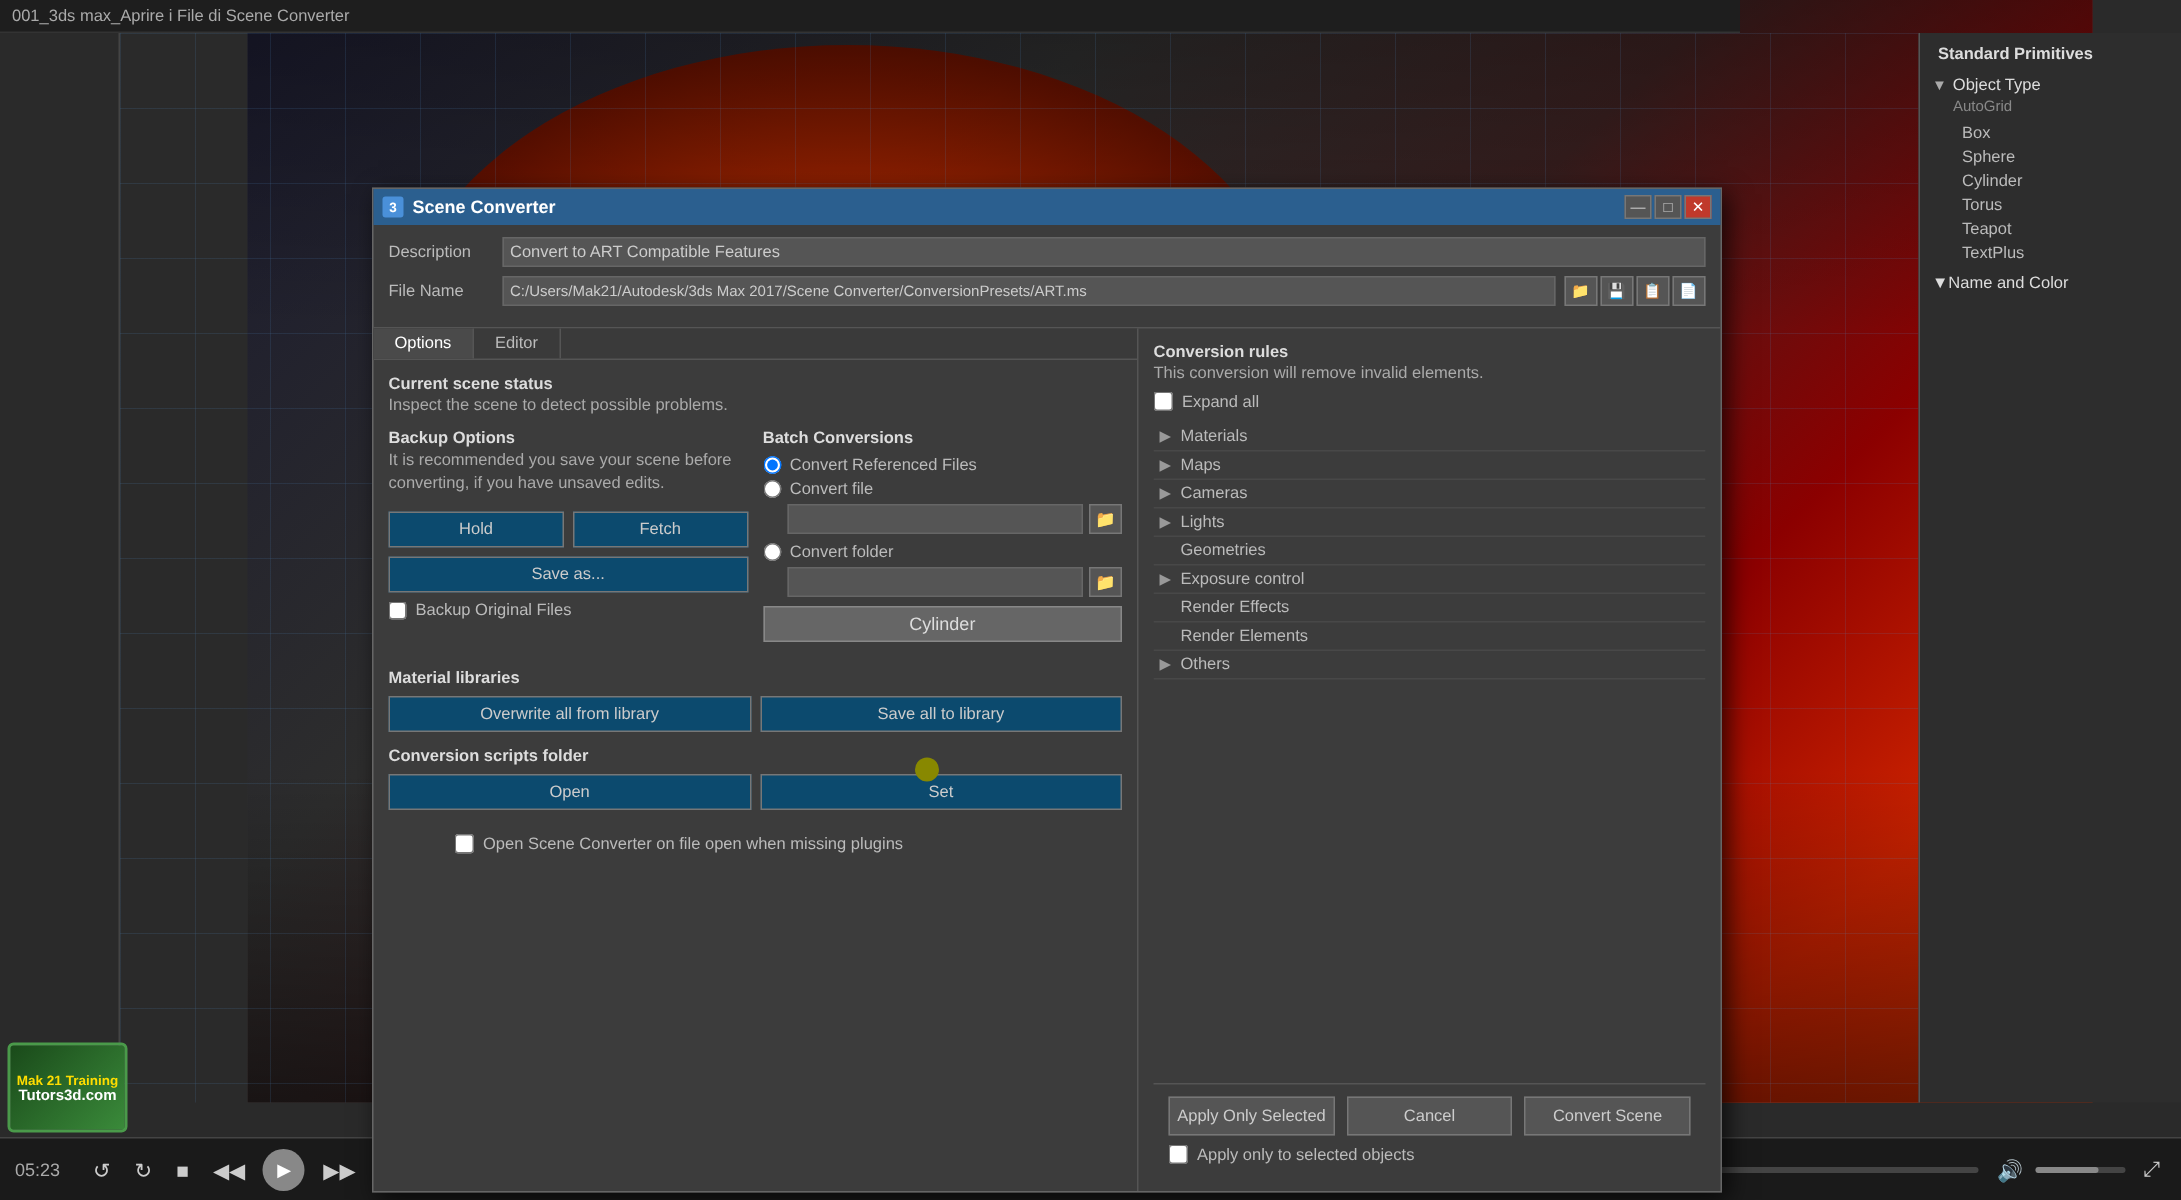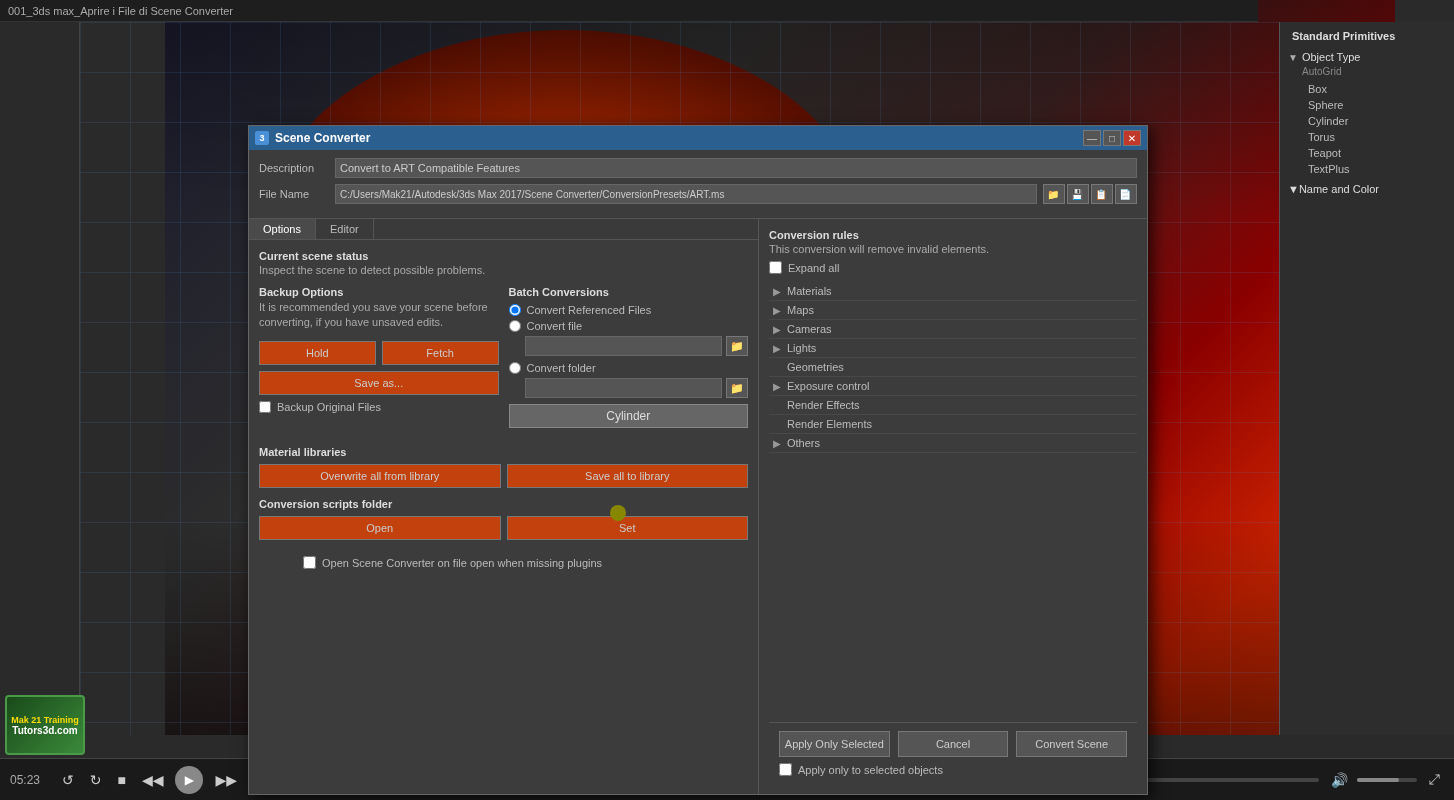--- a/index.html
+++ b/index.html
@@ -46,21 +46,21 @@
       position: absolute;
       top: 0; left: 0;
       right: 0; bottom: 0;
       background: linear-gradient(to bottom, rgba(0,0,0,0.3) 0%, transparent 30%, transparent 70%, rgba(0,0,0,0.5) 100%);
     }
 
     
     .top-bar {
       position: absolute;
       top: 0; left: 0;
-      width: 1258px;
+      width: 1160px;
       height: 22px;
       background: #1e1e1e;
       display: flex;
       align-items: center;
       padding: 0 8px;
       z-index: 100;
       border-bottom: 1px solid #333;
     }
 
     .top-bar-title {
@@ -405,21 +405,21 @@
 
     .btn-row {
       display: flex;
       gap: 6px;
       margin-bottom: 6px;
     }
 
     .dialog-btn {
       flex: 1;
       height: 24px;
-      background: #c2410c;
+      background: #0c4a6e;
       border: 1px solid #777;
       color: #ccc;
       font-size: 11px;
       cursor: pointer;
       display: flex;
       align-items: center;
       justify-content: center;
     }
 
     .checkbox-row {

